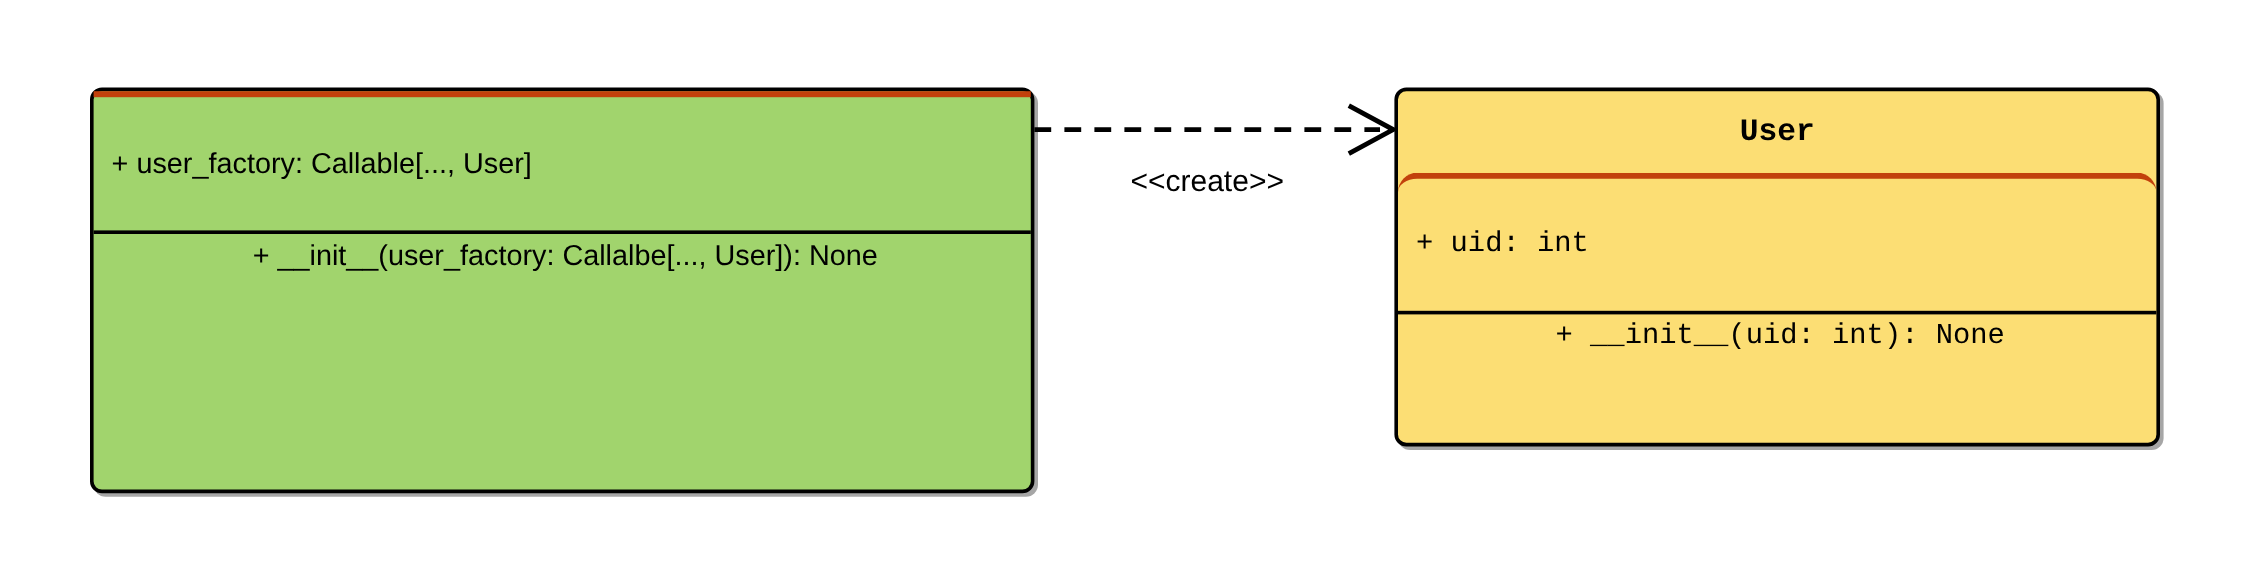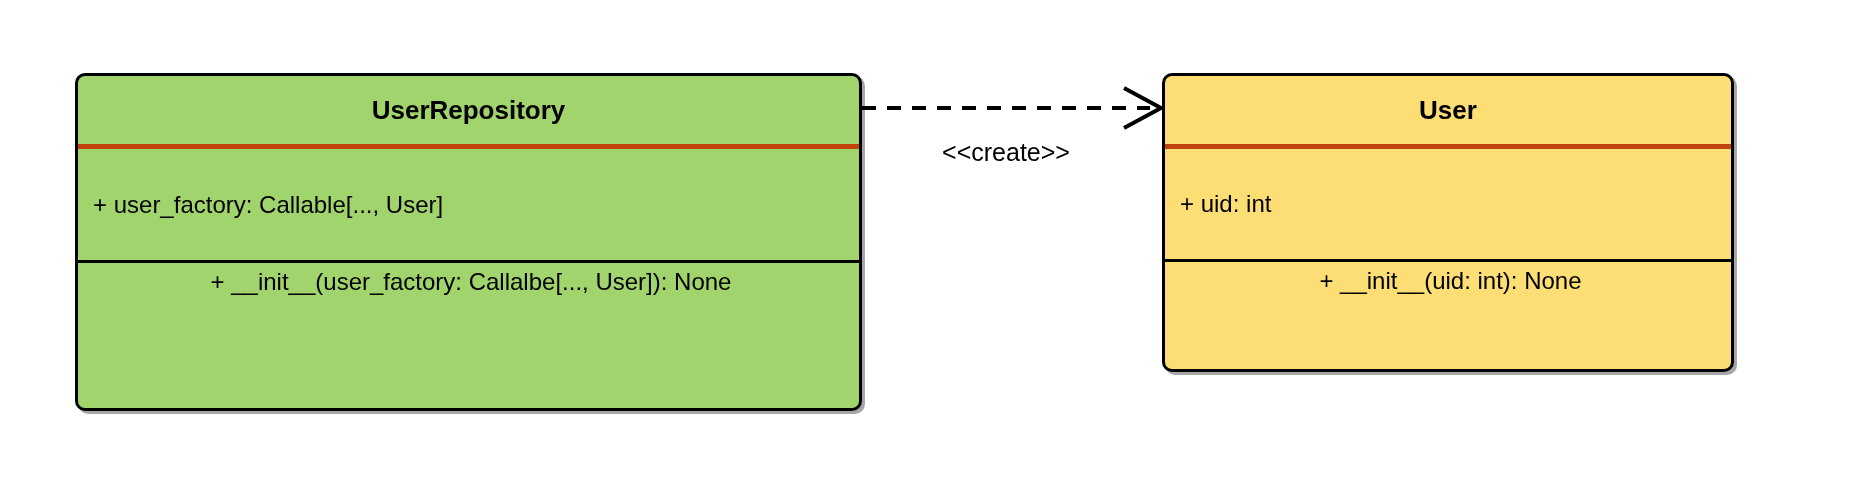--- a/index.html
+++ b/index.html
@@ -19,42 +19,42 @@
     position: absolute;
     border: 3px solid #000000;
     border-radius: 10px;
     box-shadow: 3px 3px 0 rgba(0,0,0,0.35);
     display: flex;
     flex-direction: column;
     box-sizing: border-box;
     color: #000000;
   }
   .class-left  { left: 75px;  top: 73px; width: 787px; height: 338px; }
-  .class-right { left: 1162px; top: 73px; width: 572px; height: 299px; }
+  .class-right { left: 1162px; top: 73px; width: 638px; height: 299px; font-family: Liberation Mono, monospace; }
 
   .uml-class .title {
     height: 68px;
     flex: 0 0 auto;
     display: flex;
     align-items: center;
     justify-content: center;
     font-size: 26px;
     font-weight: bold;
   }
   .uml-class .attrs {
     border-top: 5px solid #c2410c;
     flex: 0 0 auto;
     display: flex;
     flex-direction: column;
     justify-content: center;
     padding-left: 15px;
     padding-right: 10px;
   }
   .class-left  .attrs { height: 111px; }
-  .class-right .attrs { height: 110px; }
+  .class-right .attrs { height: 110px; border-radius: 16px; }
   .uml-class .methods {
     border-top: 3px solid #000000;
     flex: 1 1 auto;
     display: flex;
     justify-content: center;
     padding-left: 15px;
     padding-right: 10px;
   }
   .member {
     font-size: 24px;
@@ -80,21 +80,20 @@
     white-space: nowrap;
     margin-top: 44px;
   }
 </style>
 </head>
 <body>
 
 <div class="canvas">
 
   <div class="uml-class class-left" style="background-color: rgb(161, 212, 109);">
-    <div class="title">UserRepository</div>
     <div class="attrs">
       <div class="member">+ user_factory: Callable[..., User]</div>
     </div>
     <div class="methods">
       <div class="member">+ __init__(user_factory: Callalbe[..., User]): None</div>
     </div>
   </div>
 
   <div class="uml-class class-right" style="background-color: rgb(252, 222, 116);">
     <div class="title">User</div>

